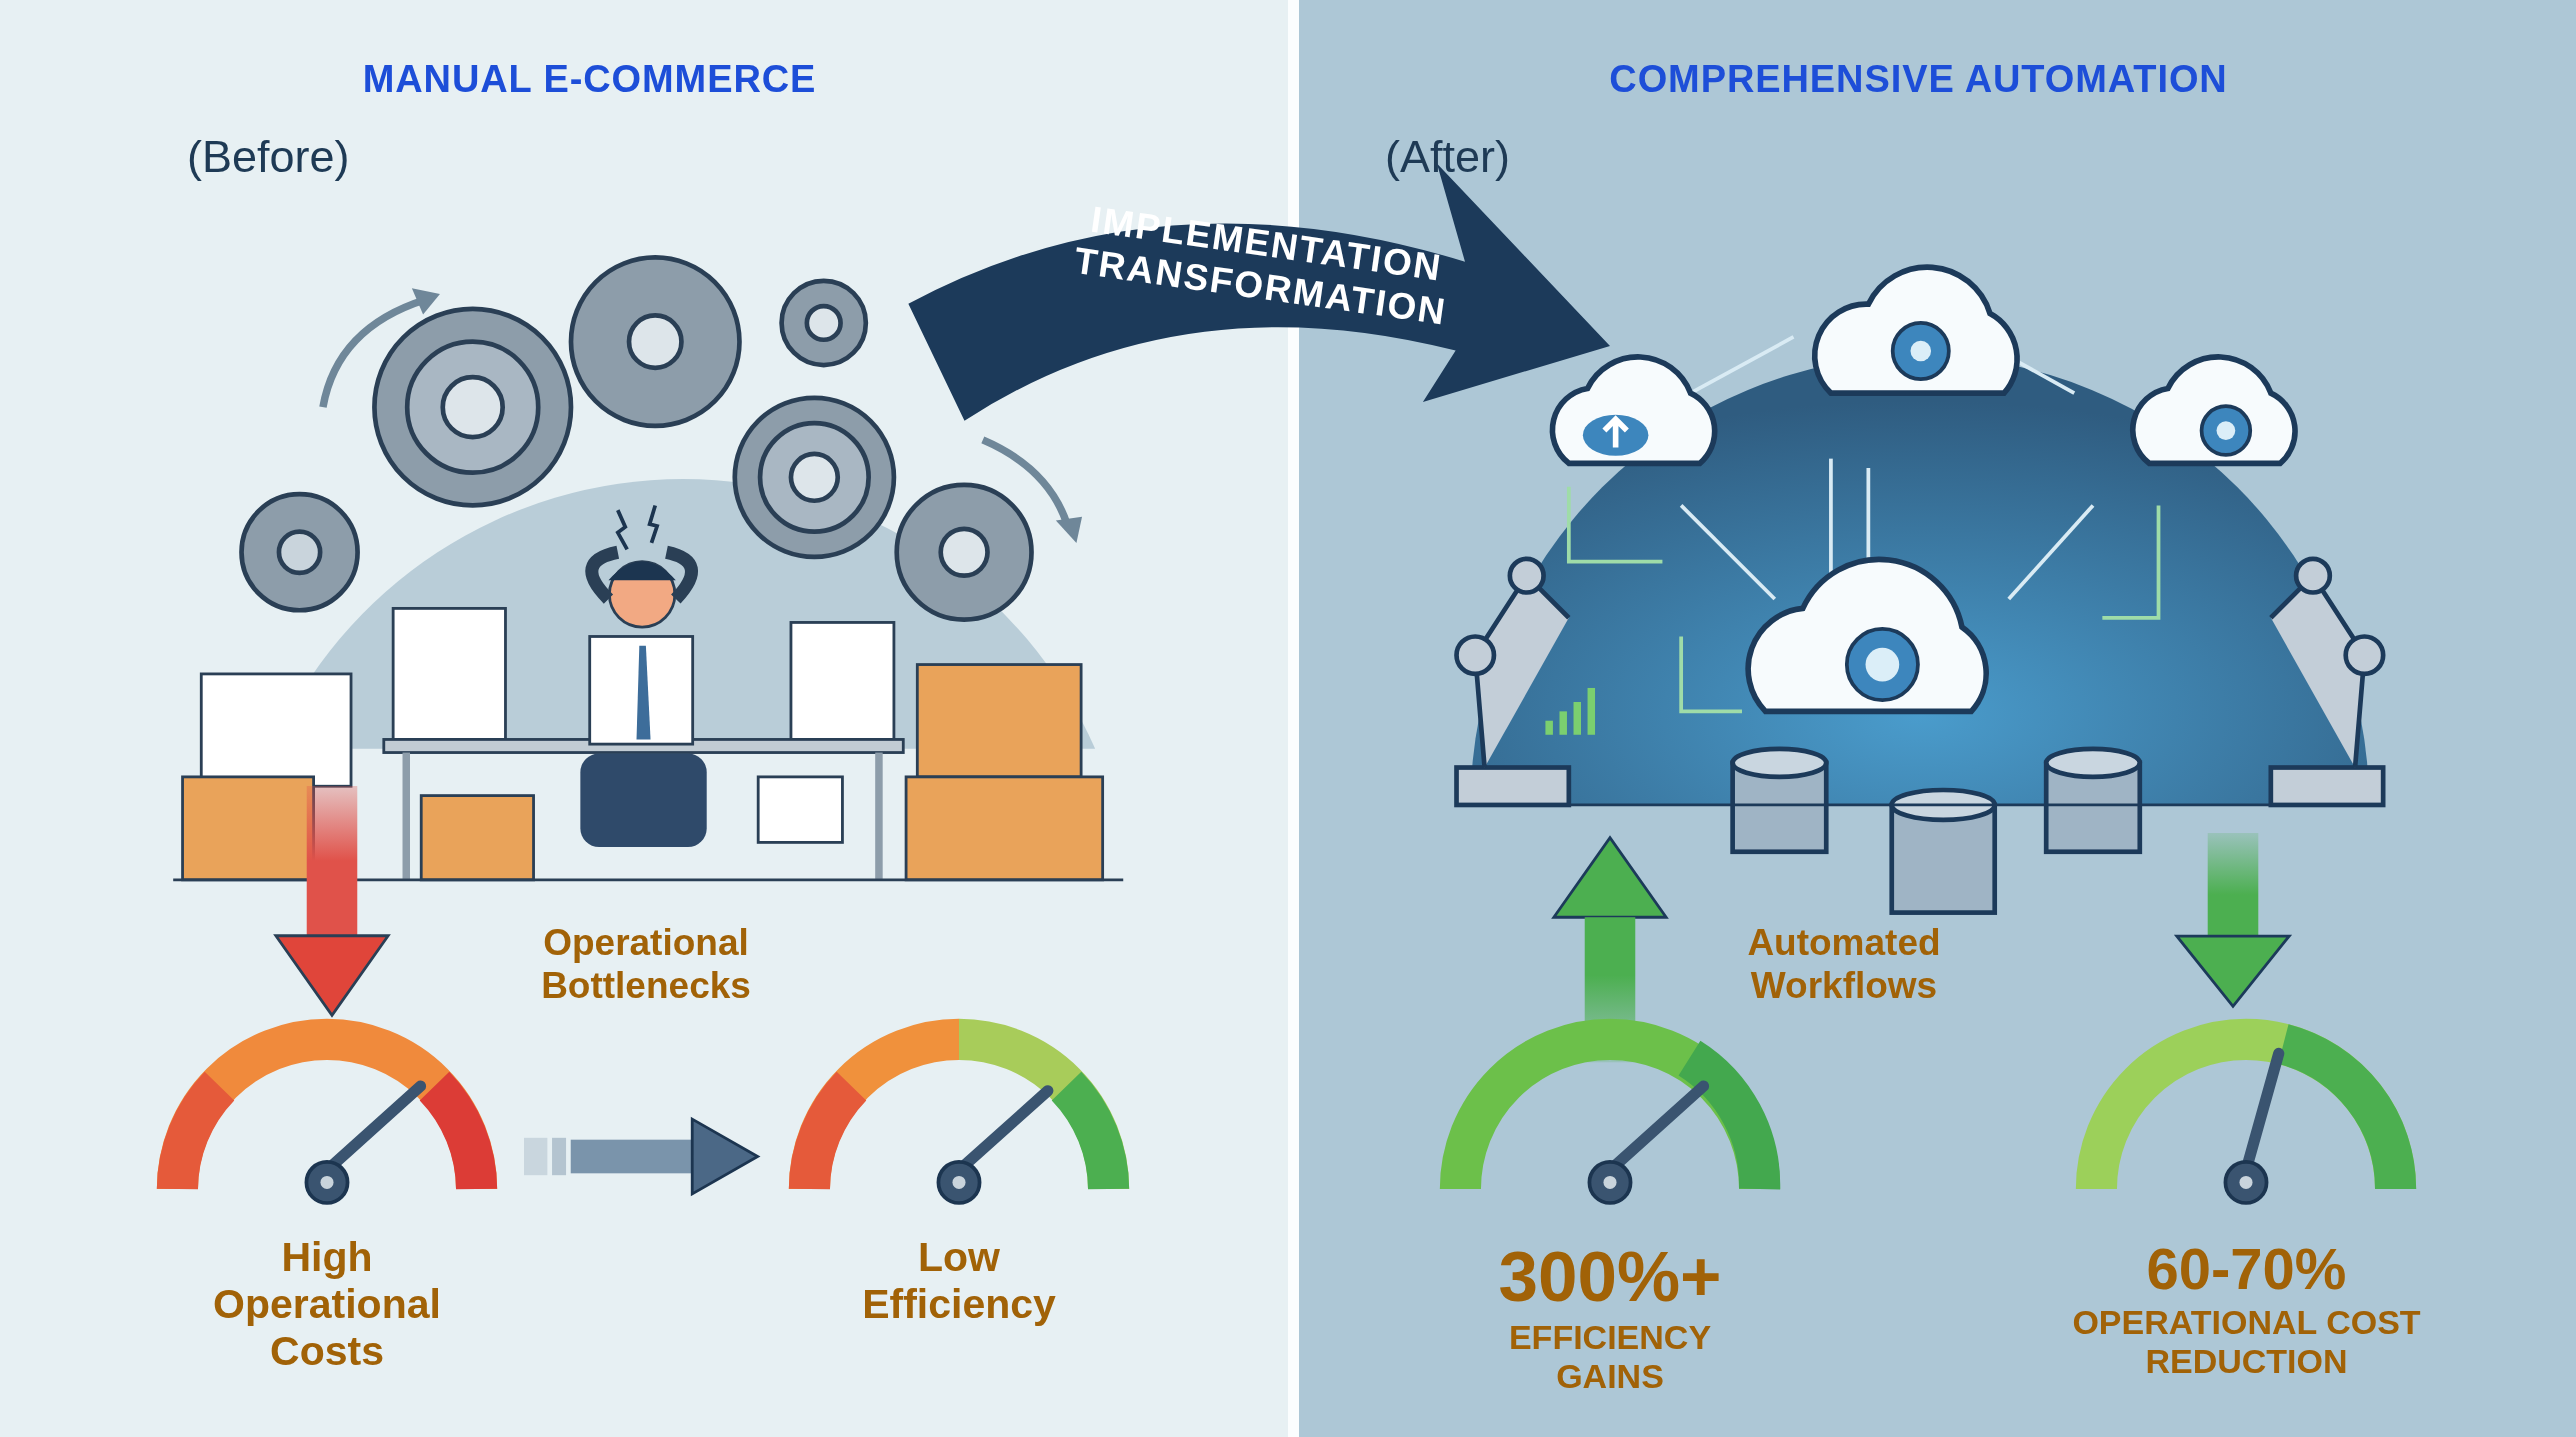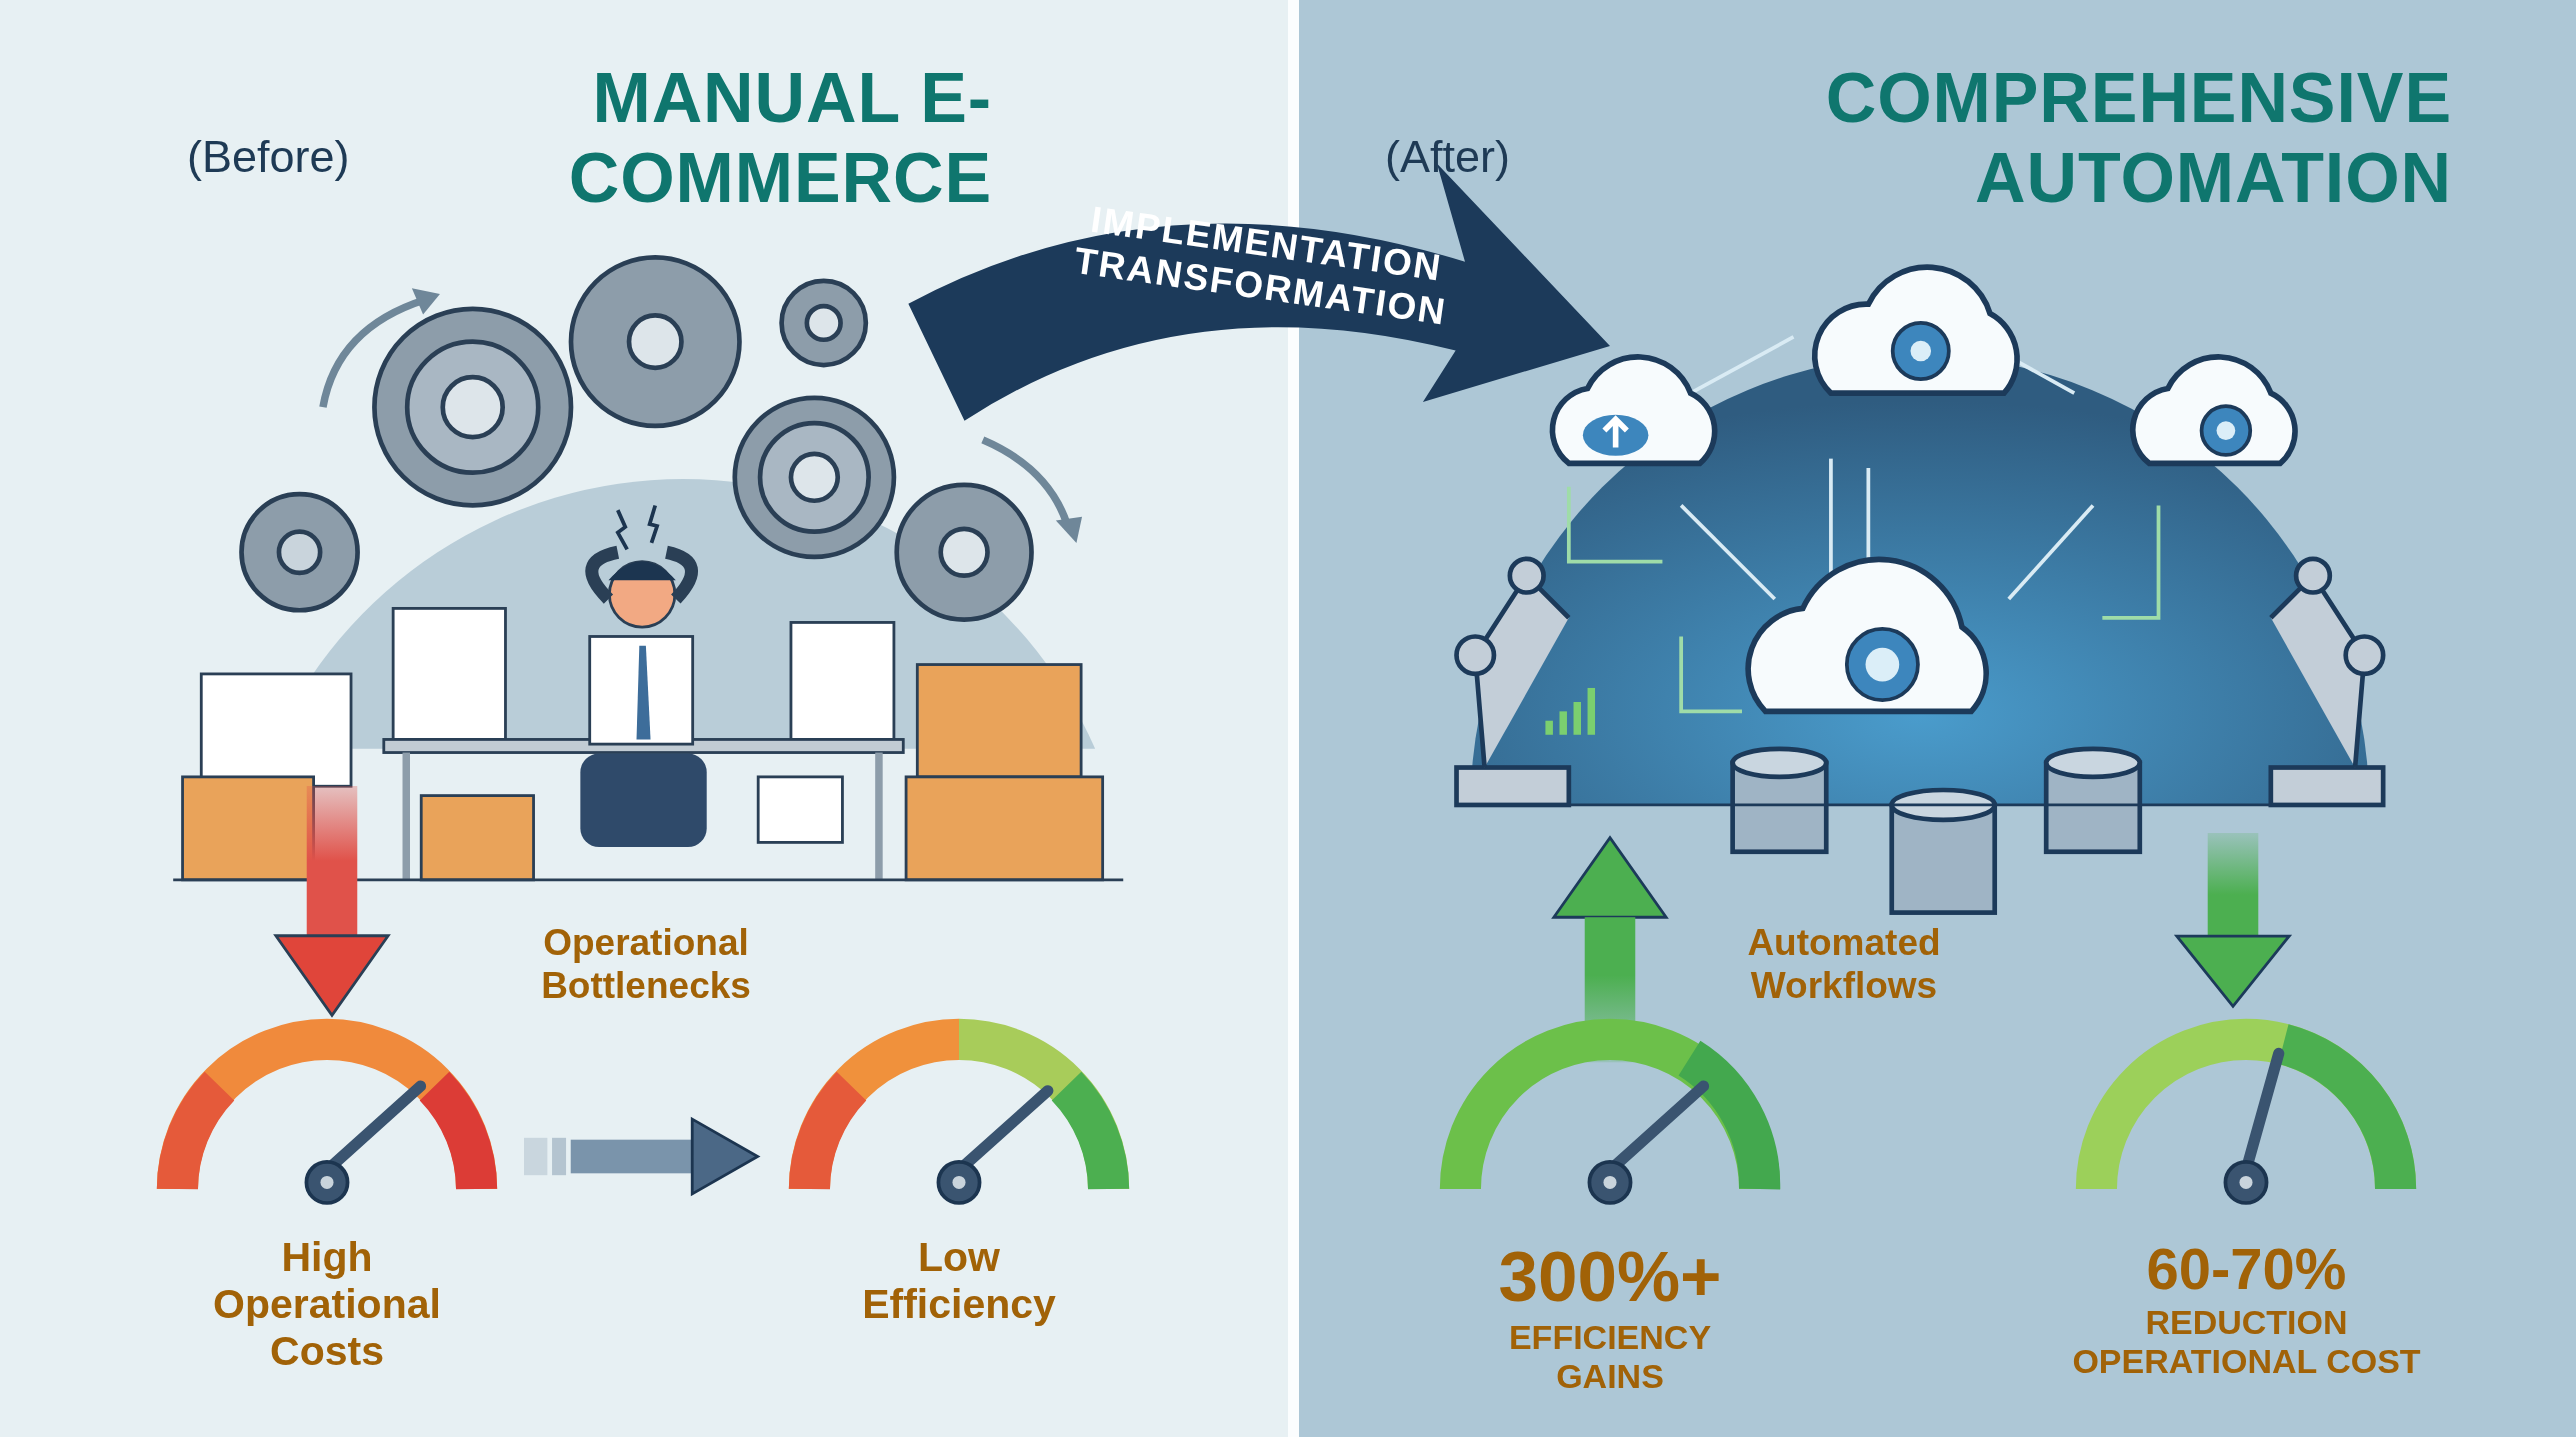--- a/index.html
+++ b/index.html
@@ -1,21 +1,21 @@
 <!DOCTYPE html>
 <html style="font-size:15px"><head>
 <meta charset="utf-8">
 <style>
   html,body{margin:0;padding:0;}
   body{width:2576px;height:1438px;position:relative;overflow:hidden;font-family:"Liberation Sans","DejaVu Sans",sans-serif;color:#17324d;}
   .panel{position:absolute;top:0;height:1438px;}
   .left{left:0;width:1288px;background:#e7f0f3;}
   .right{left:1299px;width:1277px;background:#adc7d6;}
   .divider{position:absolute;left:1288px;top:0;width:11.2px;height:1438px;background:#fbfdfe;}
-  .title{position:absolute;text-align:right;font-weight:700;font-size:70px;letter-spacing:0.9px;color:#0f766e;}
+  .title{position:absolute;text-align:center;font-weight:700;font-size:38px;letter-spacing:0.9px;color:#1d4ed8;}
   .sub{position:absolute;font-size:45px;color:#1e3a55;}
   .label{position:absolute;text-align:center;font-weight:700;color:#a16207;line-height:1.15;}
   svg{position:absolute;overflow:visible;}
 </style>
 </head>
 <body>
 
 <div class="panel left"></div>
 <div class="divider"></div>
 <div class="panel right"></div>
@@ -258,16 +258,16 @@
   <circle cx="185" cy="178" r="7" fill="#c9d4dc"></circle>
 </svg>
 
 <div class="label" style="left:1423px;width:374px;top:1236px;">
   <div style="font-size:71px;">300%+</div>
   <div style="font-size:34px;">EFFICIENCY</div>
   <div style="font-size:34px;">GAINS</div>
 </div>
 <div class="label" style="left:2031px;width:431px;top:1236px;">
   <div style="font-size:58px;">60-70%</div>
+  <div style="font-size:34px;">OPERATIONAL COST</div>
   <div style="font-size:34px;">REDUCTION</div>
-  <div style="font-size:34px;">OPERATIONAL COST</div>
 </div>
 
 
 </body></html>

